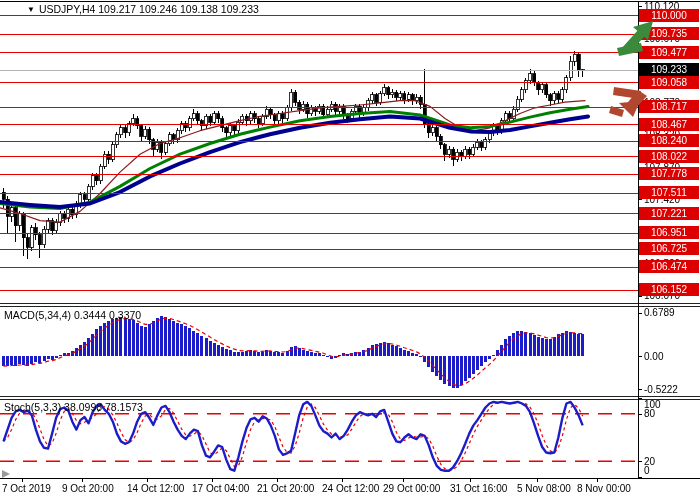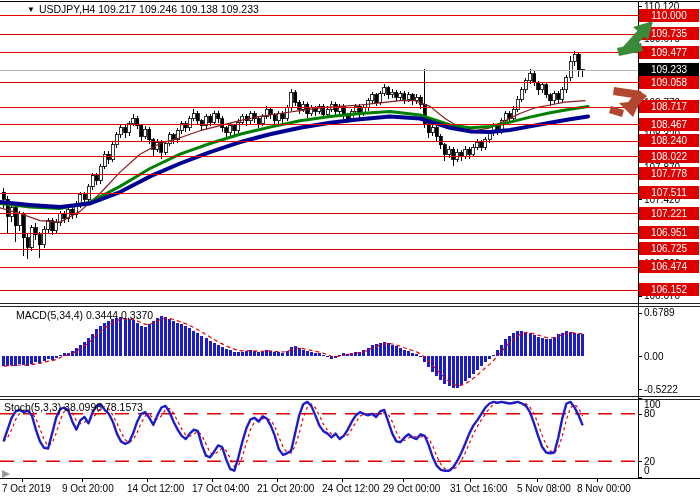--- a/index.html
+++ b/index.html
@@ -565,21 +565,21 @@
       <rect x="537" y="479" width="1" height="3" fill="#000" shape-rendering="crispEdges"></rect>
       <text x="517" y="492" font-size="10" fill="#000000">5 Nov 08:00</text>
       <rect x="597" y="479" width="1" height="3" fill="#000" shape-rendering="crispEdges"></rect>
       <text x="577" y="492" font-size="10" fill="#000000">8 Nov 00:00</text>
     </svg>
 
   <div class="pane-label" style="left:4px;top:3px;margin-left:23px;">
     <span class="tri">▼</span><span>USDJPY,H4 109.217 109.246 109.138 109.233</span>
   </div>
 
-  <div class="pane-label" style="left:16px;top:309px;">MACD(5,34,4) 0.3444 0.3370</div>
+  <div class="pane-label" style="left:4px;top:309px;">MACD(5,34,4) 0.3444 0.3370</div>
 
   <div class="pane-label" style="left:4px;top:401px;">Stoch(5,3,3) 38.0998 78.1573</div>
 
   <svg width="700" height="500" style="position:absolute;left:0;top:0;pointer-events:none;">
     <g fill="#3b8a3b">
       <polygon points="617,48 641,43 643,51 619,56"></polygon>
       <polygon points="621,49 639,29 646,35 629,53"></polygon>
       <polygon points="633,27 653,21 648,40"></polygon>
     </g>
     <g fill="#b1472f">

